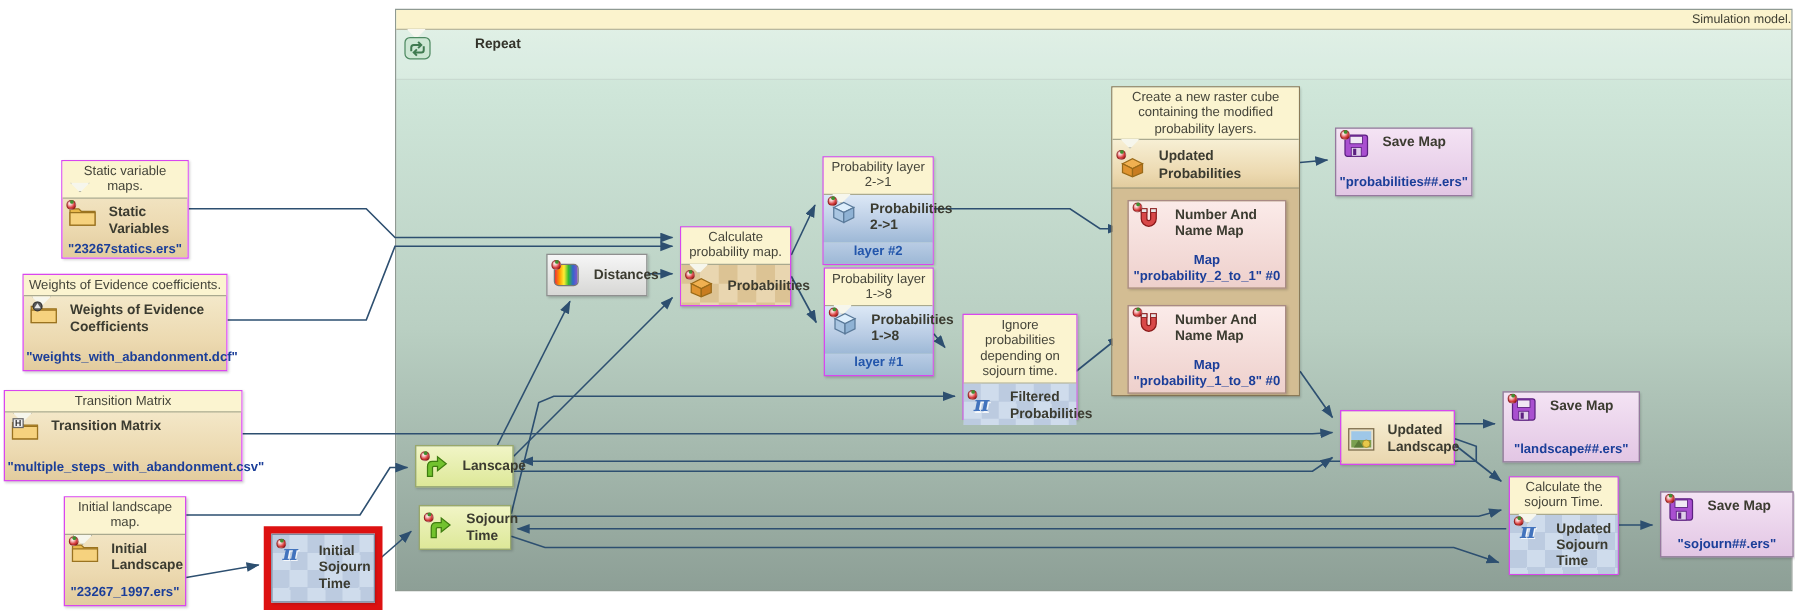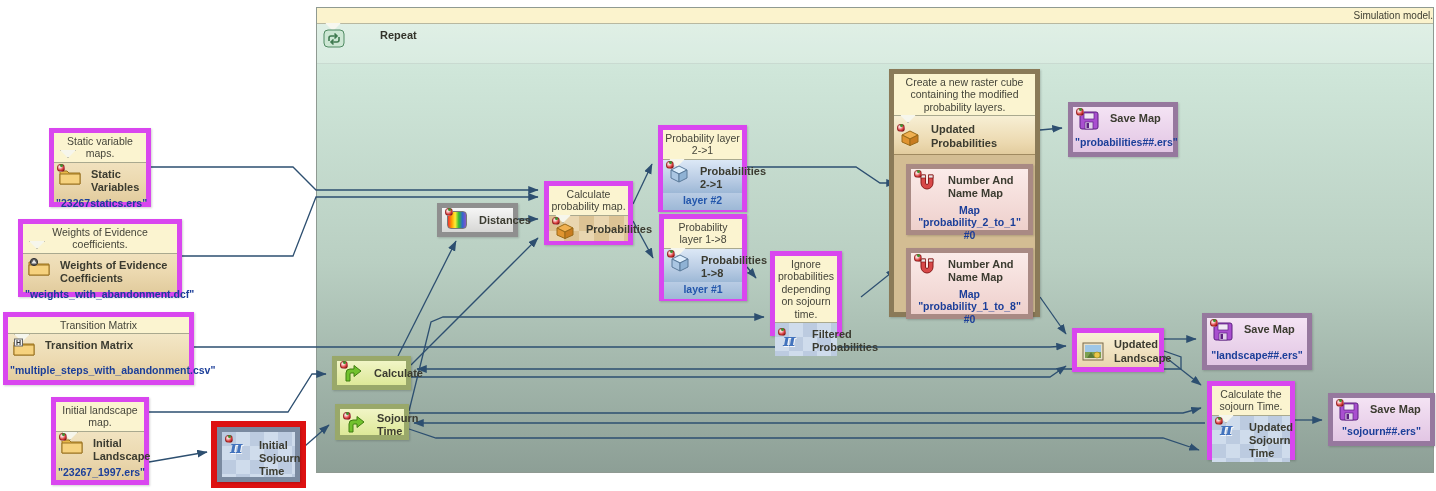--- a/index.html
+++ b/index.html
@@ -13,21 +13,21 @@
   #sim-banner{position:absolute;left:0;top:0;right:0;height:15px;background:#fbf3cd;
       border-bottom:1px solid #a9a98c;text-align:right;font-size:10px;color:#3f3f33;line-height:15px;}
   #repeat-band{position:absolute;left:0;top:15px;right:0;height:40px;
       background:rgba(255,255,255,0.18);border-bottom:1px solid rgba(0,0,0,0.07);}
   #repeat-label{position:absolute;left:42px;top:6px;font-size:11px;font-weight:bold;color:#33332a;padding-left:21px;}
   .notch{position:absolute;width:14px;height:7px;background:#f6f6ec;border:1px solid #9a9a86;border-top:none;
       clip-path:polygon(0 0,100% 0,50% 100%);}
   
   #wires{position:absolute;left:0;top:0;width:1436px;height:491px;z-index:2;pointer-events:none;}
   
-  .node{position:absolute;border:5px solid #d946ef;box-sizing:border-box;z-index:3;
+  .node{position:absolute;border:1px solid #d946ef;box-sizing:border-box;z-index:3;
       display:flex;flex-direction:column;font-size:11px;box-shadow:1px 1px 2px rgba(0,0,0,0.18);}
   .comment{background:#fbf4d0;border-bottom:1px solid #a9a98f;text-align:center;color:#45453a;
       font-size:10.5px;line-height:1.18;padding:2px 2px;flex:none;}
   .body{display:flex;align-items:flex-start;gap:10px;padding:4px 3px 2px 5px;flex:1;}
   .lbl{font-weight:bold;color:#3b3b30;line-height:1.2;padding-top:1px;}
   .val{color:#1b3e99;font-weight:bold;font-size:10.5px;text-align:center;padding:1px 2px 3px 2px;flex:none;line-height:1.2;}
   .tan-grad{background:linear-gradient(180deg,#f7efd4 0%,#ecd9b0 70%,#e2cc9e 100%);}
   .blue-grad{background:linear-gradient(180deg,#dce8f6 0%,#b9cce4 60%,#9db8d6 100%);}
   .pink-grad{background:linear-gradient(180deg,#fbebe9 0%,#eed0cc 100%);border-color:#a98a84;}
   .purple-grad{background:linear-gradient(180deg,#f4e3f4 0%,#e2c6e4 100%);border-color:#96789e;}
@@ -187,21 +187,21 @@
   </div>
 
   <div class="node green-grad" style="left:332px;top:356px;width:79px;height:34px;">
     <div class="body" style="align-items:center;padding-top:2px;">
       <span class="ic">
         <svg width="22" height="19" viewBox="0 0 22 19">
           <path d="M4 17 L4 9 Q4 5 8 5 L12 5 L12 1.5 L19 7 L12 12.5 L12 9 L9 9 Q8 9 8 10 L8 17 Z" fill="#72c22e" stroke="#3f7d10" stroke-width="1"></path>
         </svg>
           <span class="ball"></span>
       </span>
-      <span class="lbl">Calculate</span>
+      <span class="lbl">Lanscape</span>
     </div>
   </div>
 
   <div class="node green-grad" style="left:335px;top:404px;width:74px;height:36px;">
     <div class="body" style="align-items:center;padding-top:2px;">
       <span class="ic">
         <svg width="22" height="19" viewBox="0 0 22 19">
           <path d="M4 17 L4 9 Q4 5 8 5 L12 5 L12 1.5 L19 7 L12 12.5 L12 9 L9 9 Q8 9 8 10 L8 17 Z" fill="#72c22e" stroke="#3f7d10" stroke-width="1"></path>
         </svg>
           <span class="ball"></span>
@@ -263,21 +263,21 @@
           <path d="M3 6 V14 L11 18 V10 Z" fill="#aac6e2" stroke="#5a7a9a"></path>
           <path d="M19 6 V14 L11 18 V10 Z" fill="#8fb2d4" stroke="#5a7a9a"></path>
         </svg>
           <span class="ball"></span>
       </span>
       <span class="lbl">Probabilities 1-&gt;8</span>
     </div>
     <div class="val" style="background:linear-gradient(180deg,#b9cce4,#9db8d6);color:#2356ab;">layer #1</div>
   </div>
 
-  <div class="node" style="left:770px;top:251px;width:72px;height:85px;">
+  <div class="node" style="left:770px;top:251px;width:92px;height:85px;">
     <div class="comment">Ignore probabilities depending on sojourn time.</div>
     <div class="body check-blue" style="align-items:center;">
       <span class="ic">
         <span class="pi">π</span>
           <span class="ball"></span>
       </span>
       <span class="lbl">Filtered Probabilities</span>
     </div>
   </div>
 

